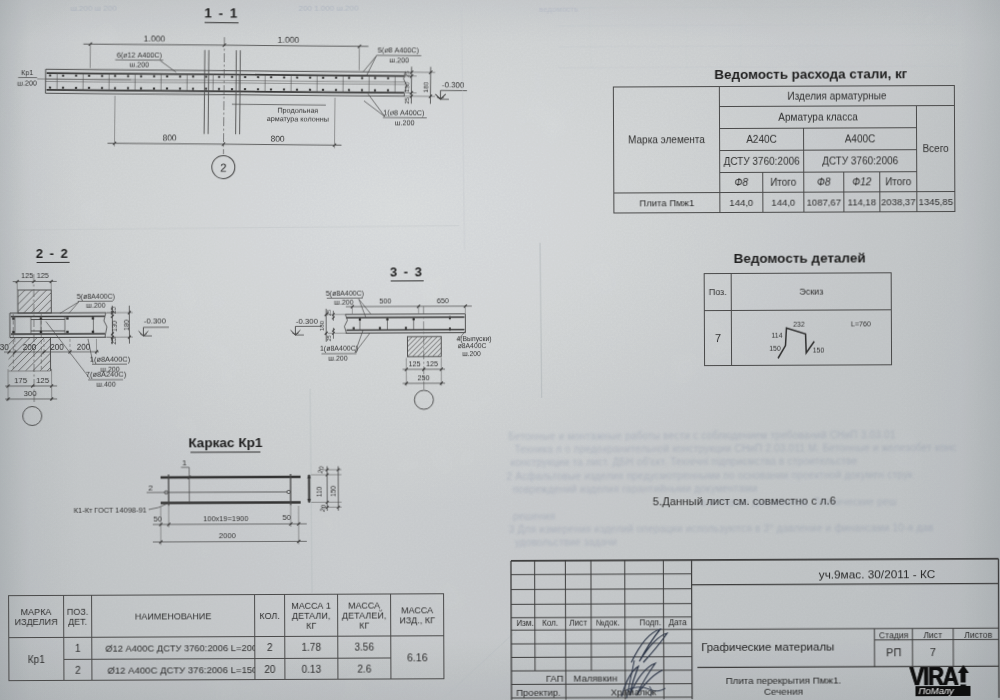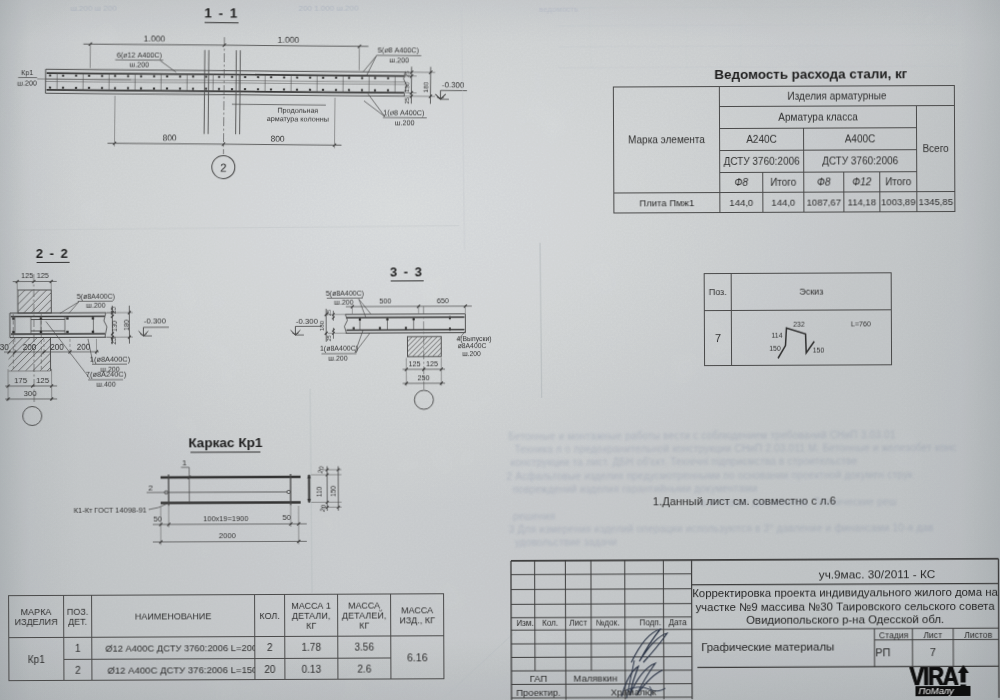--- a/index.html
+++ b/index.html
@@ -570,21 +570,21 @@
             <td><i>Ф8</i></td>
             <td><i>Ф12</i></td>
             <td>Итого</td>
           </tr>
  <tr style="height:20px;font-size:9.5px">
             <td>Плита Пмж1</td>
             <td>144,0</td>
             <td>144,0</td>
             <td>1087,67</td>
             <td>114,18</td>
-            <td>1003,89</td>
+            <td>2038,37</td>
             <td>1345,85</td>
           </tr>
 </tbody>
       </table>
 <div class="abs ttl" style="left:642px;top:68px;width:340px;text-align:center;font-size:13.4px;">Ведомость расхода стали, кг</div>
 
 <table class="abs" style="left:704px;top:274px;width:187px;font-size:9px;">
  <colgroup>
           <col style="width:27px">
           <col style="width:160px">
@@ -593,21 +593,22 @@
           <tr style="height:37px">
             <td>Поз.</td>
             <td>Эскиз</td>
           </tr>
  <tr style="height:55px">
             <td style="font-size:11px">7</td>
             <td></td>
           </tr>
 </tbody>
       </table>
-<div class="abs" style="left:652px;top:496px;font-size:11.3px;color:#2f2f2f;">1.Данный лист см. совместно с л.6</div>
+<div class="abs ttl" style="left:700px;top:252px;width:200px;text-align:center;font-size:13.5px;">Ведомость деталей</div>
+<div class="abs" style="left:652px;top:496px;font-size:11.3px;color:#2f2f2f;">5.Данный лист см. совместно с л.6</div>
 
 <table class="abs" style="left:7px;top:593px;width:435px;font-size:9px;">
  <colgroup>
           <col style="width:55px">
           <col style="width:28px">
           <col style="width:163px">
           <col style="width:30px">
  <col style="width:53px">
           <col style="width:53px">
           <col style="width:53px">
@@ -639,32 +640,32 @@
             <td>2.6</td>
           </tr>
 </tbody>
       </table>
 <div class="abs" style="left:514px;top:619.0px;width:20px;text-align:center;font-size:8.2px;color:#2d2d2d;">Изм.</div>
 <div class="abs" style="left:536px;top:619.0px;width:26px;text-align:center;font-size:8.2px;color:#2d2d2d;">Кол.</div>
 <div class="abs" style="left:566px;top:619.0px;width:22px;text-align:center;font-size:8.2px;color:#2d2d2d;">Лист</div>
 <div class="abs" style="left:591px;top:619.0px;width:31px;text-align:center;font-size:8.2px;color:#2d2d2d;">№док.</div>
 <div class="abs" style="left:626px;top:619.0px;width:34px;text-align:right;font-size:8.2px;color:#2d2d2d;">Подп.</div>
 <div class="abs" style="left:664px;top:619.0px;width:25px;text-align:center;font-size:8.2px;color:#2d2d2d;">Дата</div>
-<div class="abs" style="left:512px;top:673.0px;width:50px;text-align:center;font-size:9.5px;color:#2d2d2d;">ГАП</div>
+<div class="abs" style="left:512px;top:673.0px;width:50px;text-align:right;font-size:9.5px;color:#2d2d2d;">ГАП</div>
 <div class="abs" style="left:566px;top:673.0px;width:56px;text-align:center;font-size:9.5px;color:#2d2d2d;">Малявкин</div>
 <div class="abs" style="left:510px;top:686.5px;width:54px;text-align:center;font-size:9.5px;color:#2d2d2d;">Проектир.</div>
 <div class="abs" style="left:566px;top:686.5px;width:56px;text-align:center;font-size:9.5px;color:#2d2d2d;padding-left:38px;">Храмалюк</div>
 <div class="abs" style="left:874px;top:631.6px;width:37px;text-align:center;font-size:8.6px;color:#2d2d2d;">Стадия</div>
 <div class="abs" style="left:912px;top:631.6px;width:39px;text-align:center;font-size:8.6px;color:#2d2d2d;">Лист</div>
 <div class="abs" style="left:952px;top:631.6px;width:50px;text-align:center;font-size:8.6px;color:#2d2d2d;">Листов</div>
-<div class="abs" style="left:874px;top:648.0px;width:37px;text-align:left;font-size:11px;color:#2d2d2d;">РП</div>
+<div class="abs" style="left:874px;top:648.0px;width:37px;text-align:center;font-size:11px;color:#2d2d2d;">РП</div>
 <div class="abs" style="left:912px;top:648.0px;width:39px;text-align:center;font-size:11px;color:#2d2d2d;">7</div>
 <div class="abs" style="left:746px;top:568.5px;width:260px;text-align:center;font-size:11.8px;color:#2a2a2a;">уч.9мас. 30/2011 - КС</div>
-<div class="abs" style="left:691px;top:588px;width:306px;text-align:center;font-size:11.4px;line-height:13.5px;color:#242424;white-space:nowrap;">Корректировка проекта индивидуального жилого дома на<br>участке №9 массива №30 Таировского сельского совета<br>Овидиопольского р-на Одесской обл.</div>
 <div class="abs" style="left:692px;top:642px;width:149px;text-align:center;font-size:11.5px;color:#262626;">Графические материалы</div>
+<div class="abs" style="left:692px;top:676px;width:180px;text-align:center;font-size:9.8px;line-height:11px;color:#2a2a2a;">Плита перекрытия Пмж1.<br>Сечения</div>
 
 <div class="abs" style="left:908px;top:666px;width:66px;height:34px;">
  <div style="position:absolute;left:0;top:0;font-size:26.5px;line-height:25px;font-weight:bold;color:#0e0e0e;
       letter-spacing:-1.5px;transform:scaleX(0.84);transform-origin:left top;
       text-shadow:0.6px 0 #0e0e0e,-0.4px 0 #0e0e0e;">VIRA</div>
  <svg style="position:absolute;left:48px;top:1px;" width="14" height="26" viewBox="0 0 14 26">
    <polygon points="0.5,8 6,0 11.5,8" fill="#0e0e0e"></polygon>
    <rect x="3.2" y="6" width="5" height="11.5" fill="#0e0e0e"></rect>
    <rect x="3" y="19.5" width="5.6" height="6" fill="#0e0e0e"></rect>
  </svg>

